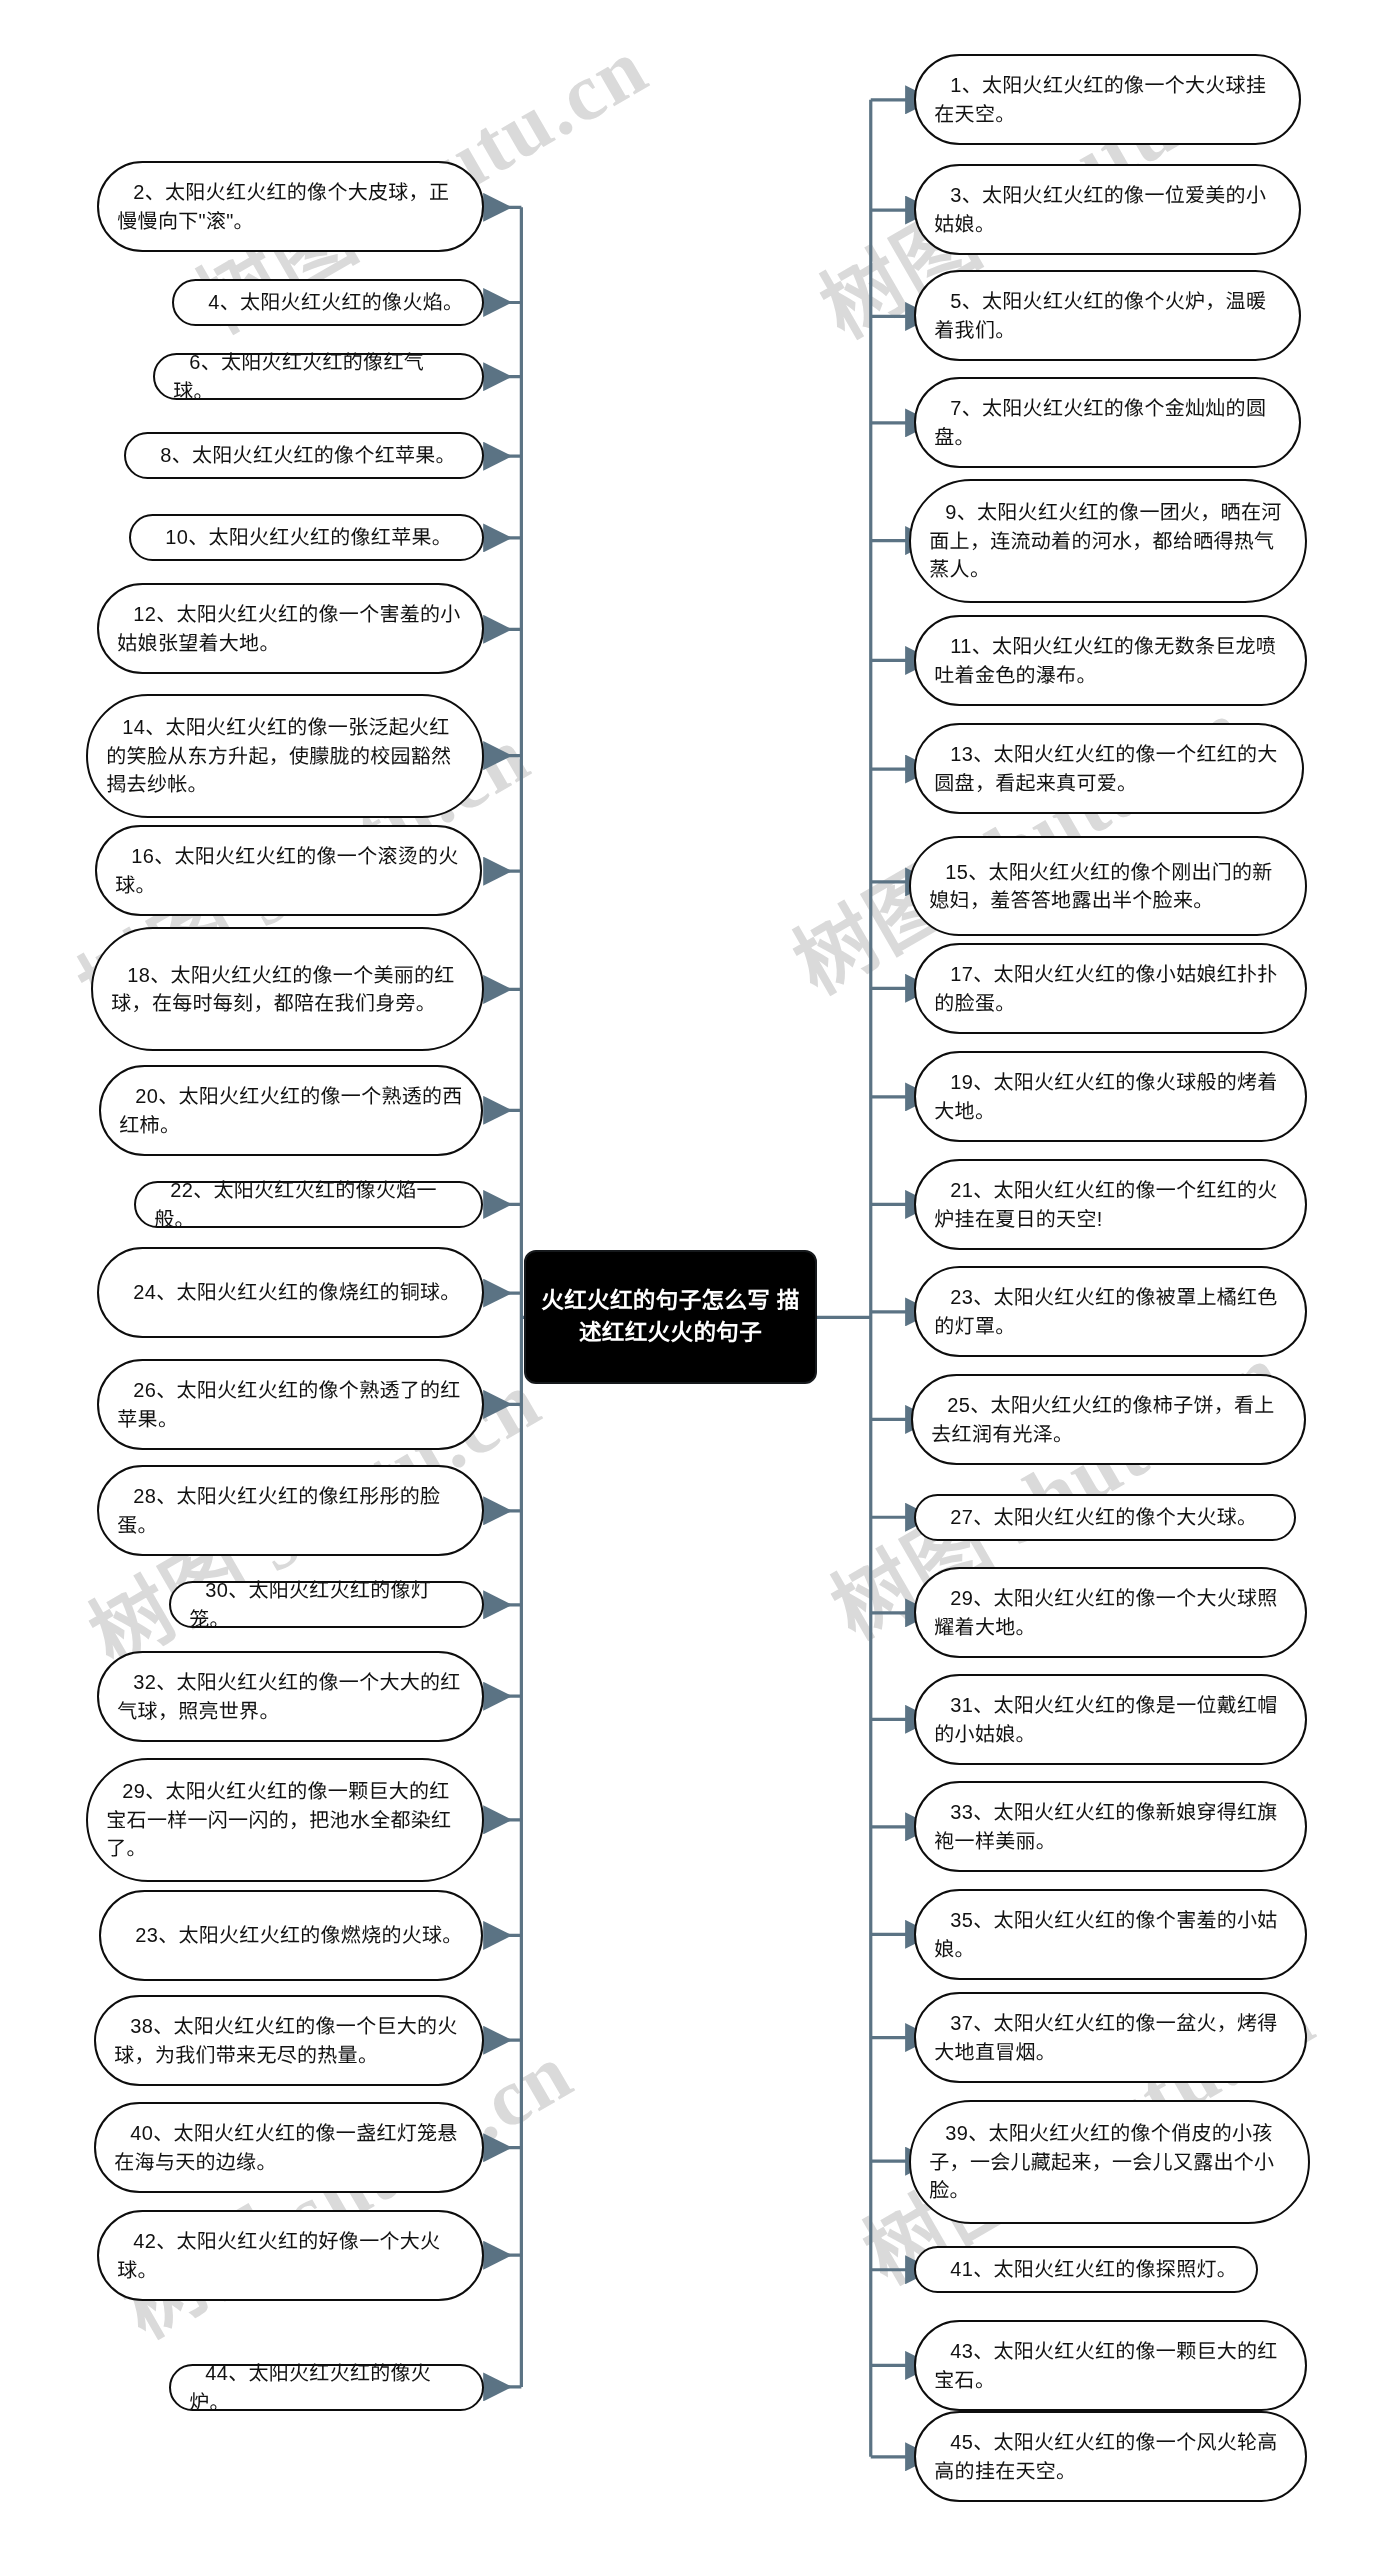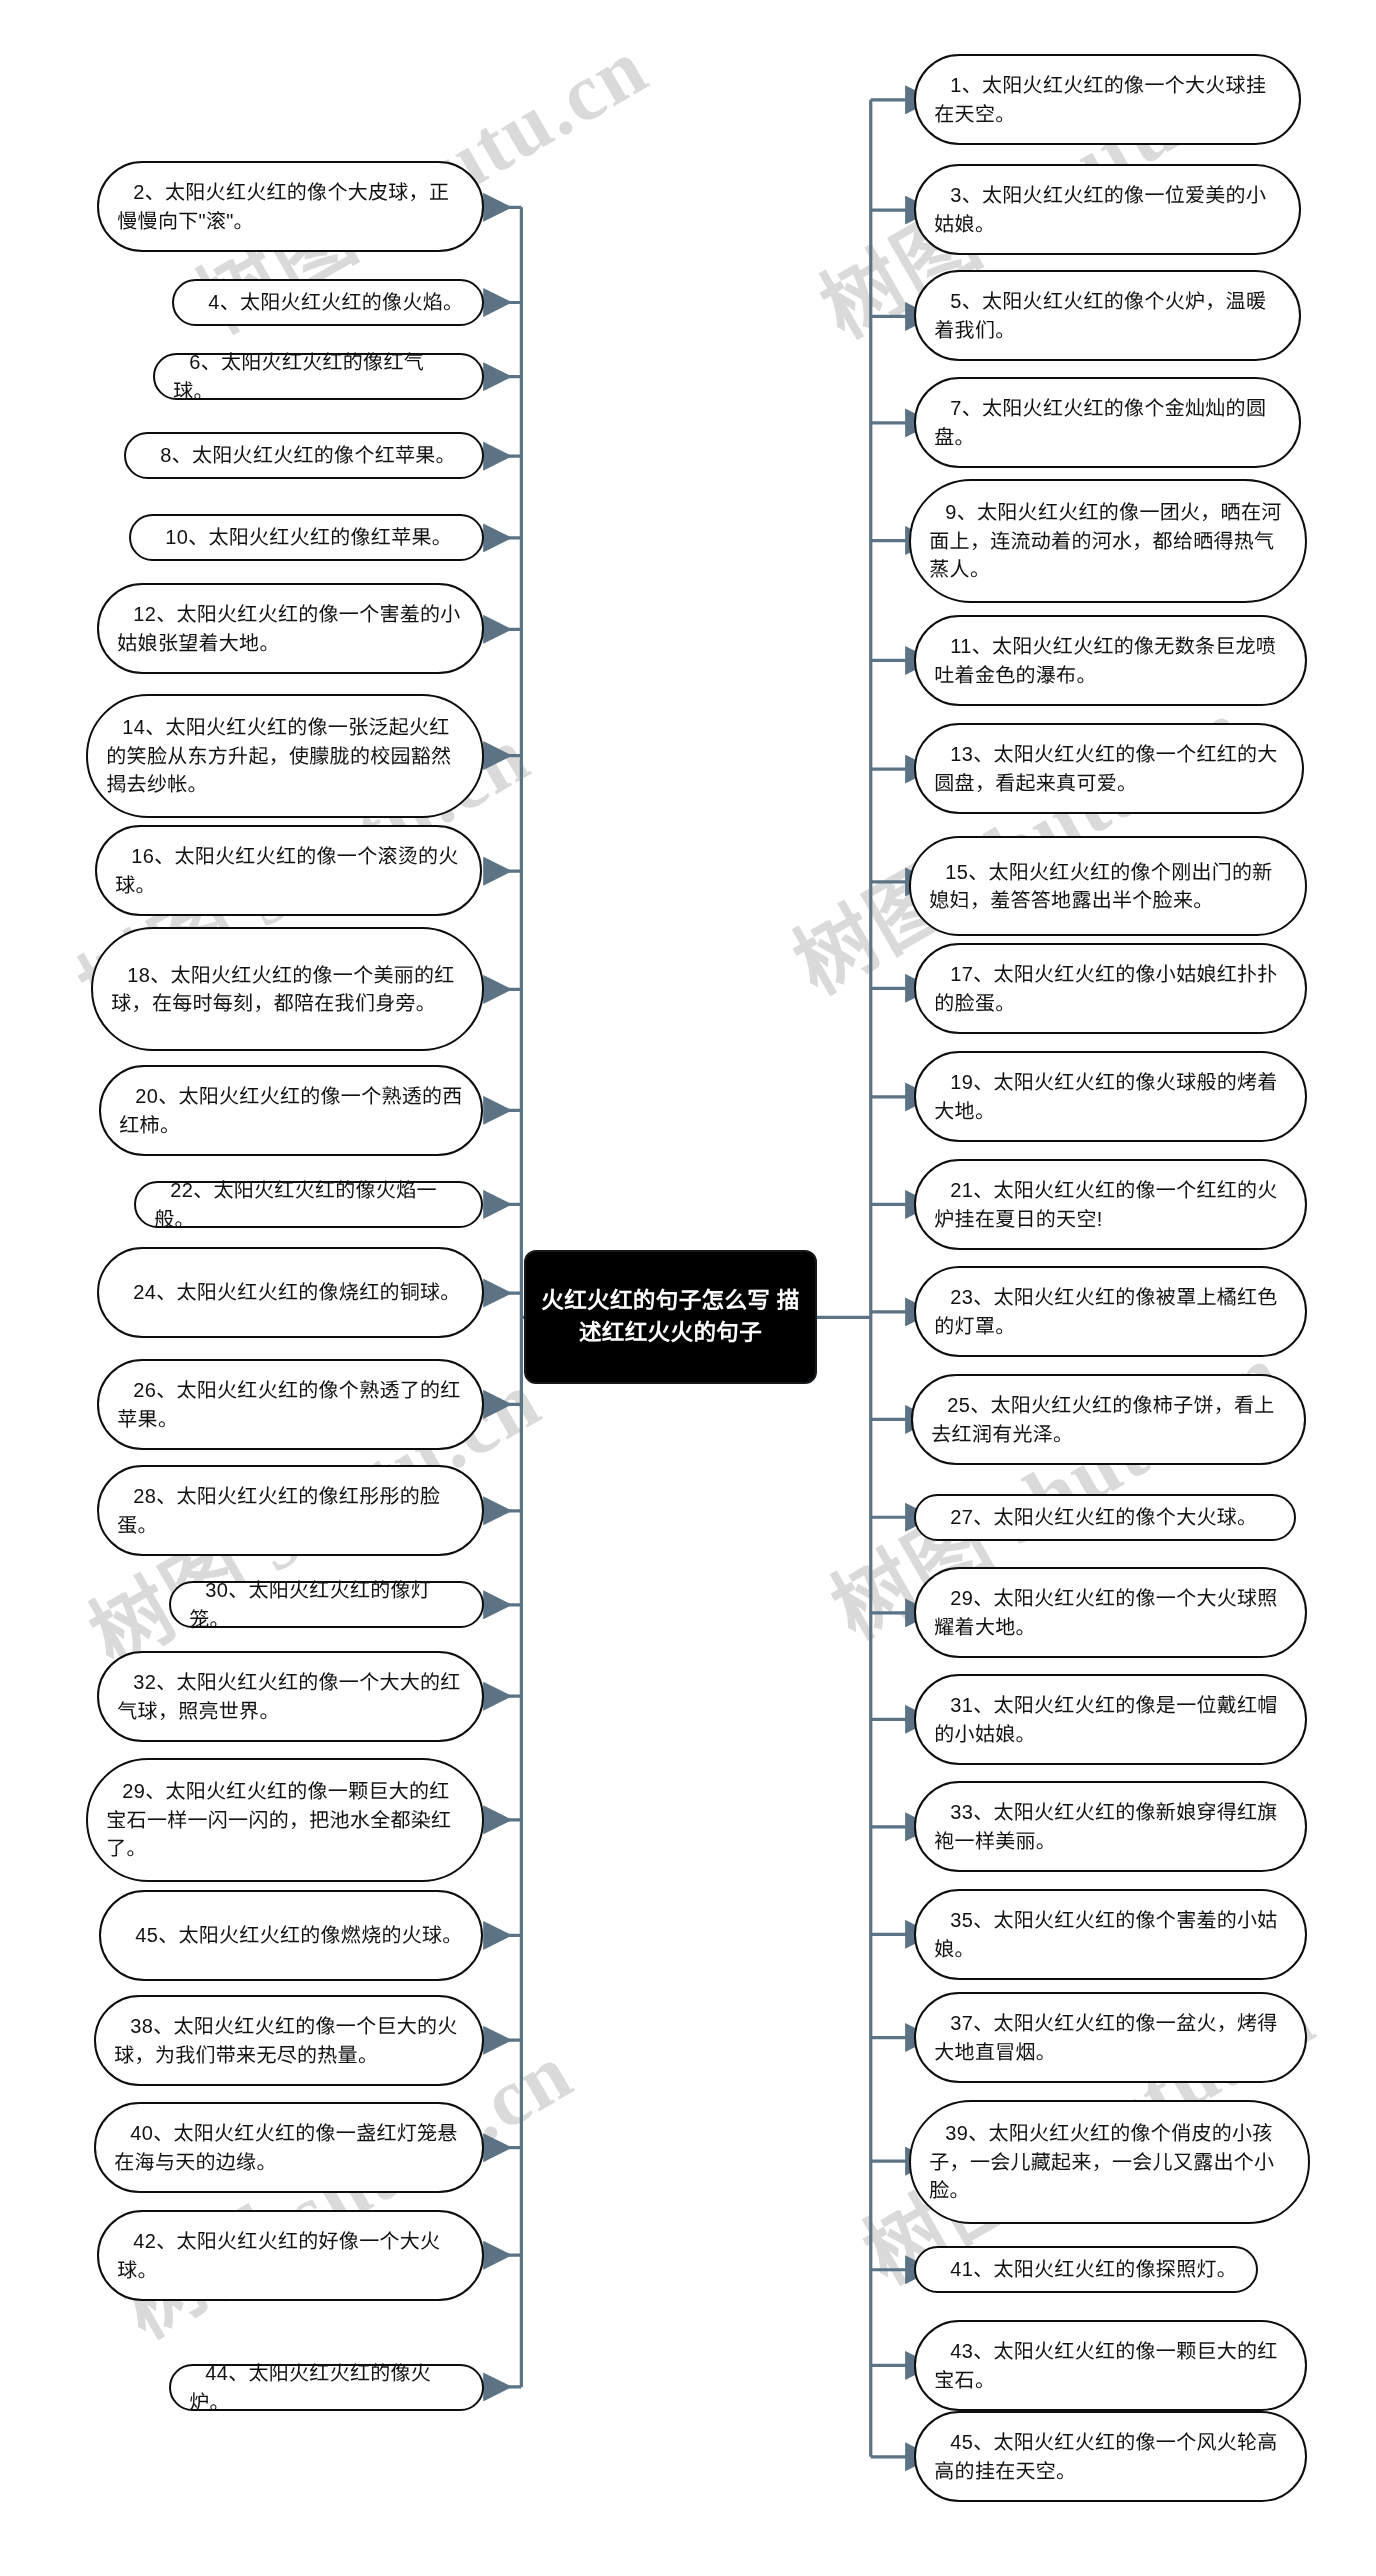--- a/index.html
+++ b/index.html
@@ -215,21 +215,21 @@
   <div class="node" style="left:169px; top:1581px; width:315px; height:47px;">
       <span>30、太阳火红火红的像灯笼。</span>
     </div>
   <div class="node" style="left:97px; top:1651px; width:387px; height:91px;">
       <span>32、太阳火红火红的像一个大大的红气球，照亮世界。</span>
     </div>
   <div class="node" style="left:86px; top:1758px; width:398px; height:124px;">
       <span>29、太阳火红火红的像一颗巨大的红宝石一样一闪一闪的，把池水全都染红了。</span>
     </div>
   <div class="node" style="left:99px; top:1890px; width:384px; height:91px;">
-      <span>45、太阳火红火红的像燃烧的火球。</span>
+      <span>23、太阳火红火红的像燃烧的火球。</span>
     </div>
   <div class="node" style="left:94px; top:1995px; width:390px; height:91px;">
       <span>38、太阳火红火红的像一个巨大的火球，为我们带来无尽的热量。</span>
     </div>
   <div class="node" style="left:94px; top:2102px; width:390px; height:91px;">
       <span>40、太阳火红火红的像一盏红灯笼悬在海与天的边缘。</span>
     </div>
   <div class="node" style="left:97px; top:2210px; width:387px; height:91px;">
       <span>42、太阳火红火红的好像一个大火球。</span>
     </div>

